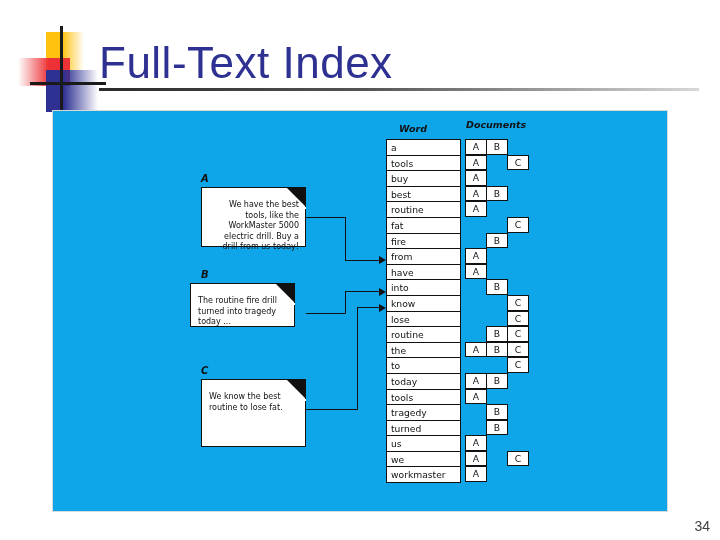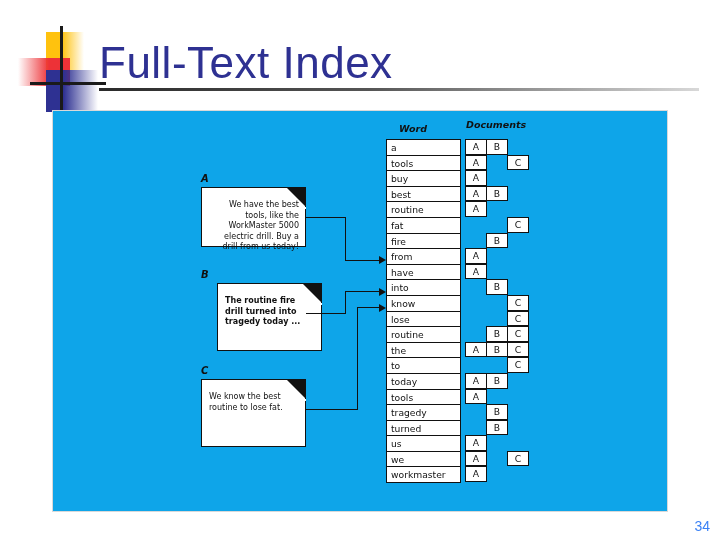--- a/index.html
+++ b/index.html
@@ -73,34 +73,34 @@
     border-left:20px solid transparent;border-top:20px solid #111;
   }
   .doc-card .fold-cut{
     position:absolute;right:-1px;top:19px;width:21px;height:2px;background:#fff;
   }
   .doc-text{font-size:8px;line-height:10.6px;padding:12px 6px 6px 7px;}
   .doc-label{position:absolute;font-size:10px;font-weight:bold;font-style:italic;}
 
   #card-a{left:148px;top:76px;height:60px;text-align:right;}
   #label-a{left:148px;top:62px;}
-  #card-b{left:164px;top:172px;height:68px;font-weight:bold;}
+  #card-b{left:137px;top:172px;height:44px;}
   #label-b{left:148px;top:158px;}
   #card-c{left:148px;top:268px;height:68px;}
   #label-c{left:148px;top:254px;}
 
   
   .conn{position:absolute;background:#111;}
   .arrow-head{position:absolute;width:0;height:0;
     border-top:4px solid transparent;border-bottom:4px solid transparent;
     border-left:7px solid #111;}
 
   
   #page-num{position:absolute;right:10px;bottom:6px;
-    font-size:14px;color:#3b82f6;font-family:"Liberation Sans",sans-serif;}
+    font-size:14px;color:#404040;font-family:"Liberation Sans",sans-serif;}
 </style>
 </head>
 <body>
 
 <div id="logo">
   <div class="sq sq-yellow"></div>
   <div class="sq sq-red"></div>
   <div class="sq sq-blue"></div>
   <div class="sq line-v"></div>
   <div class="sq line-h"></div>

